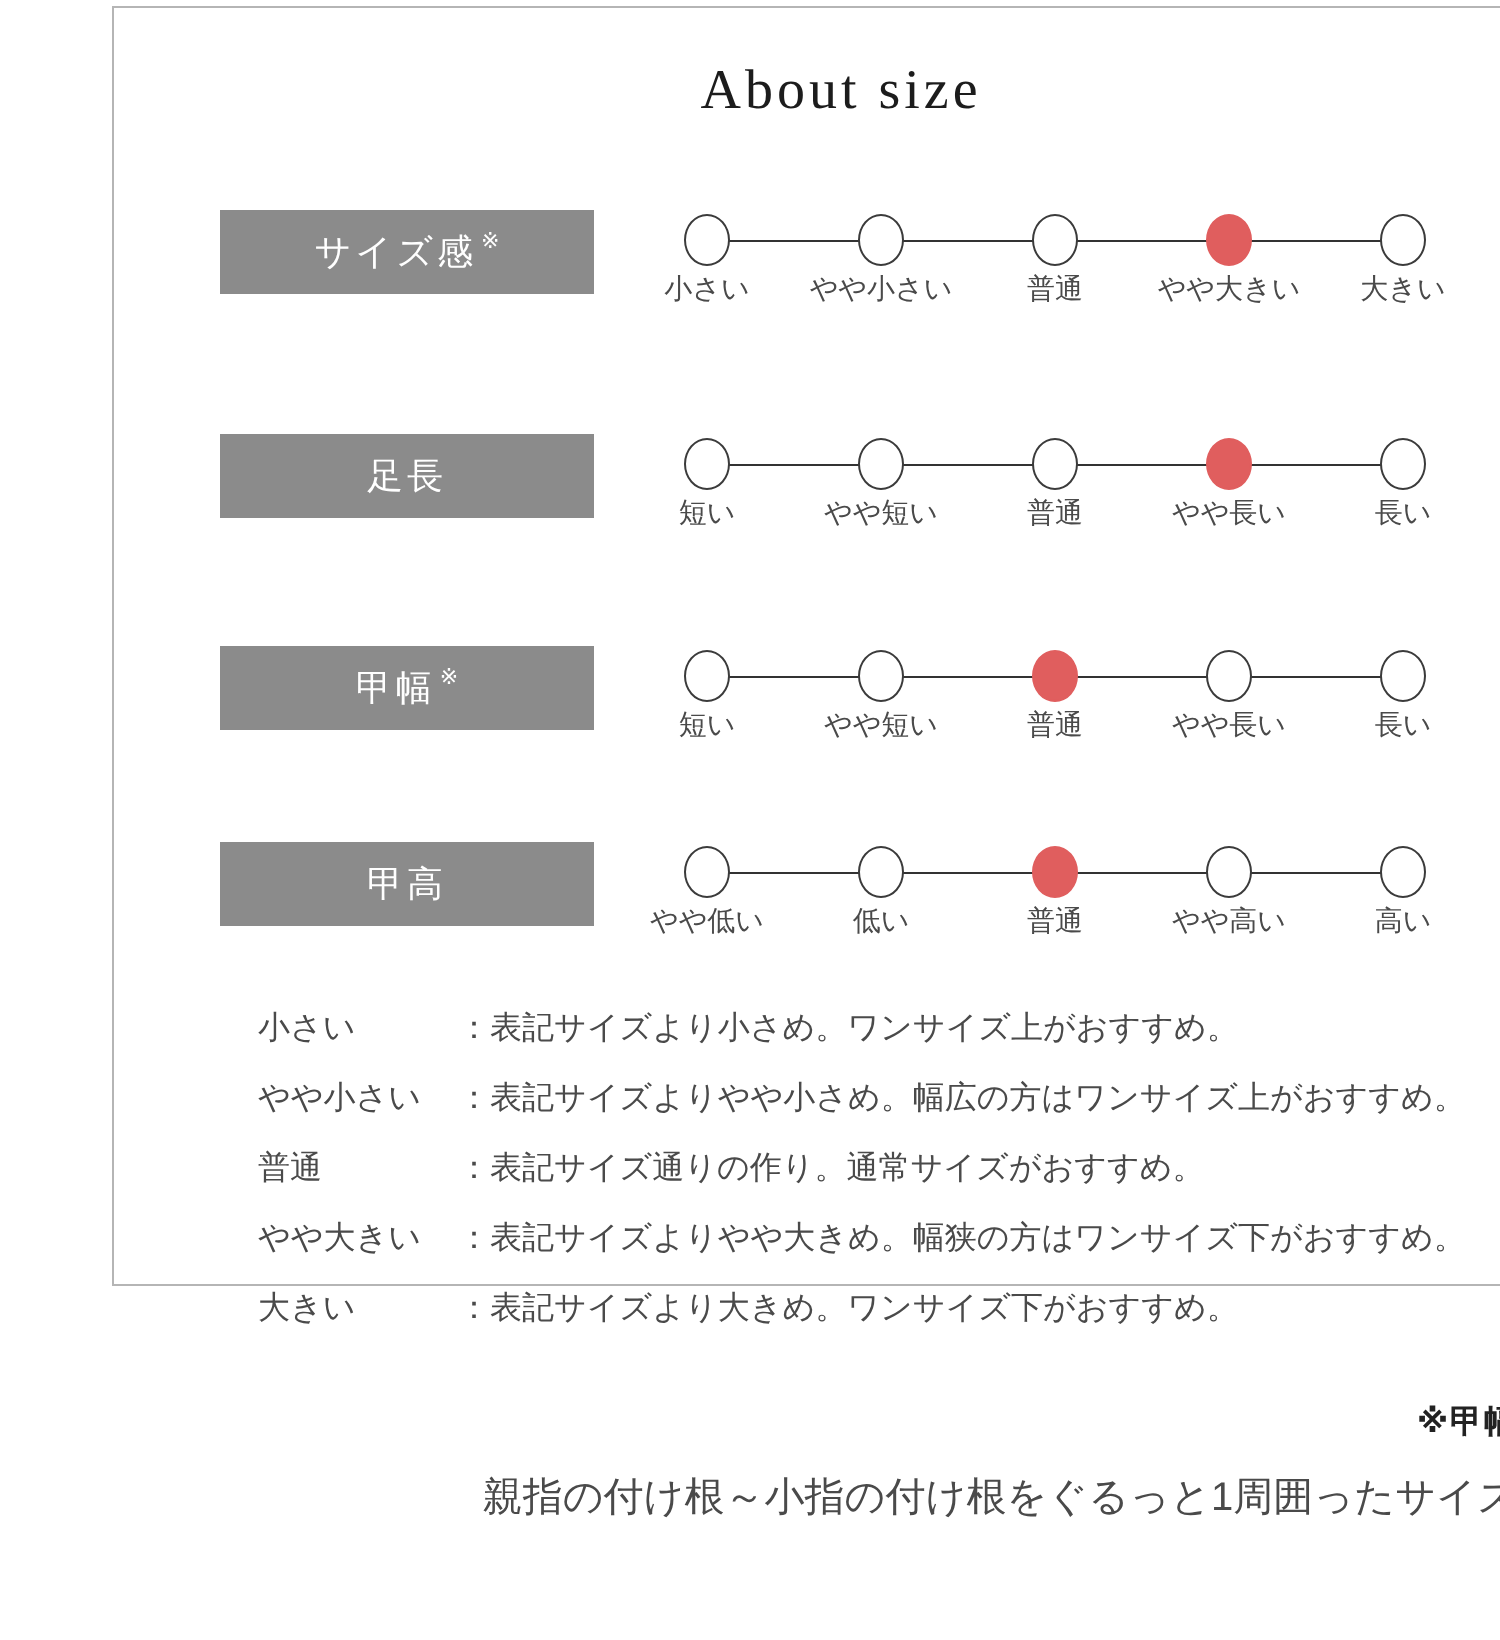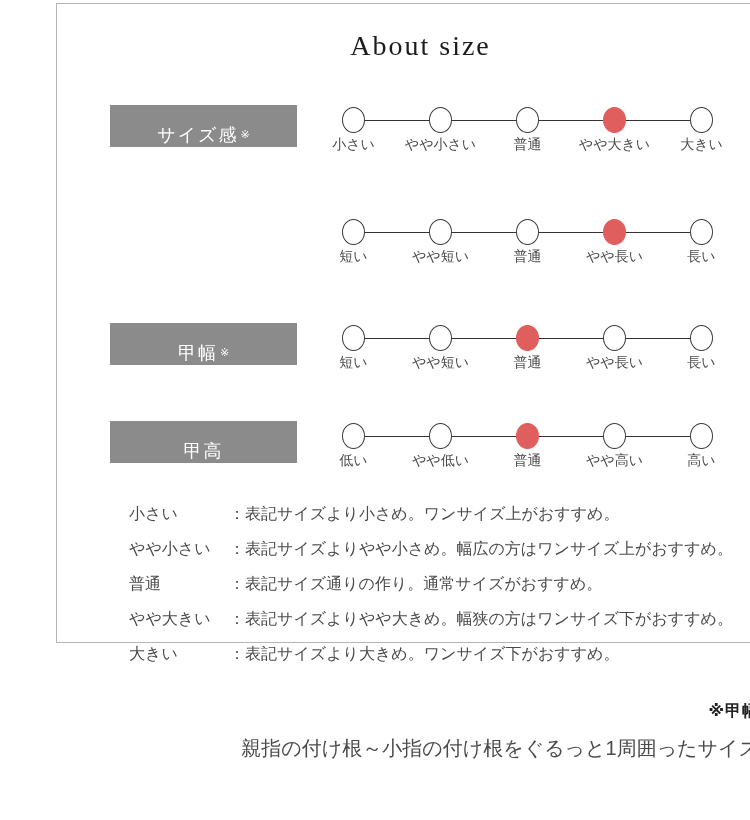--- a/index.html
+++ b/index.html
@@ -15,21 +15,21 @@
   .title{
     position:absolute;top:26px;left:0;width:100%;text-align:center;
     font-family:"Liberation Serif","DejaVu Serif",serif;
     font-size:28px;letter-spacing:2px;color:#1c1c1c;
   }
   .row{position:absolute;left:0;width:100%;height:60px;}
   .row1{top:101px}.row2{top:213px}.row3{top:319px}.row4{top:417px}
   .row-label{
     position:absolute;left:53px;top:0;width:187px;height:42px;
     background:var(--label-bg,#8b8b8b);color:#ffffff;
-    display:flex;align-items:flex-end;justify-content:center;
+    display:flex;align-items:center;justify-content:center;
     font-size:18px;letter-spacing:2px;
   }
   .row-label sup{font-size:11px;vertical-align:top;position:relative;top:-6px;left:2px;}
   .scale{position:absolute;left:253px;top:0;width:435px;height:52px;}
   .track{
     position:absolute;left:43px;right:43px;top:15px;
     border-top:1.3px solid #333333;z-index:0;
   }
   .points{display:flex;position:relative;z-index:1;}
   .point{width:87px;display:flex;flex-direction:column;align-items:center;}
@@ -79,20 +79,24 @@
           </div>
         <div class="point">
             <div class="dot"></div>
             <div class="opt-label">大きい</div>
           </div>
       </div>
     </div>
   </div>
 
   <div class="row row2">
+    <div class="row-label">
+      <span>足長</span>
+        <sup></sup>
+    </div>
     <div class="scale">
       <div class="track"></div>
       <div class="points">
         <div class="point">
             <div class="dot"></div>
             <div class="opt-label">短い</div>
           </div>
         <div class="point">
             <div class="dot"></div>
             <div class="opt-label">やや短い</div>
@@ -148,25 +152,25 @@
   <div class="row row4">
     <div class="row-label">
       <span>甲高</span>
         <sup></sup>
     </div>
     <div class="scale">
       <div class="track"></div>
       <div class="points">
         <div class="point">
             <div class="dot"></div>
-            <div class="opt-label">低い</div>
+            <div class="opt-label">やや低い</div>
           </div>
         <div class="point">
             <div class="dot"></div>
-            <div class="opt-label">やや低い</div>
+            <div class="opt-label">低い</div>
           </div>
         <div class="point">
             <div class="dot sel"></div>
             <div class="opt-label">普通</div>
           </div>
         <div class="point">
             <div class="dot"></div>
             <div class="opt-label">やや高い</div>
           </div>
         <div class="point">

